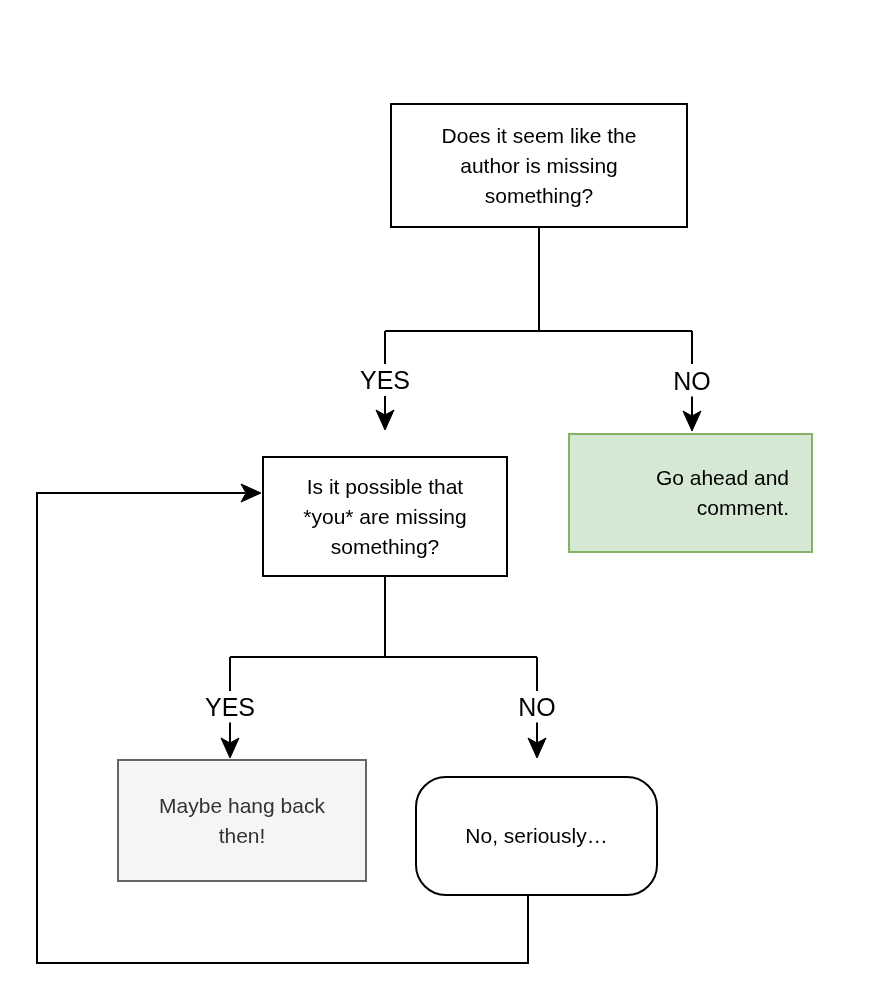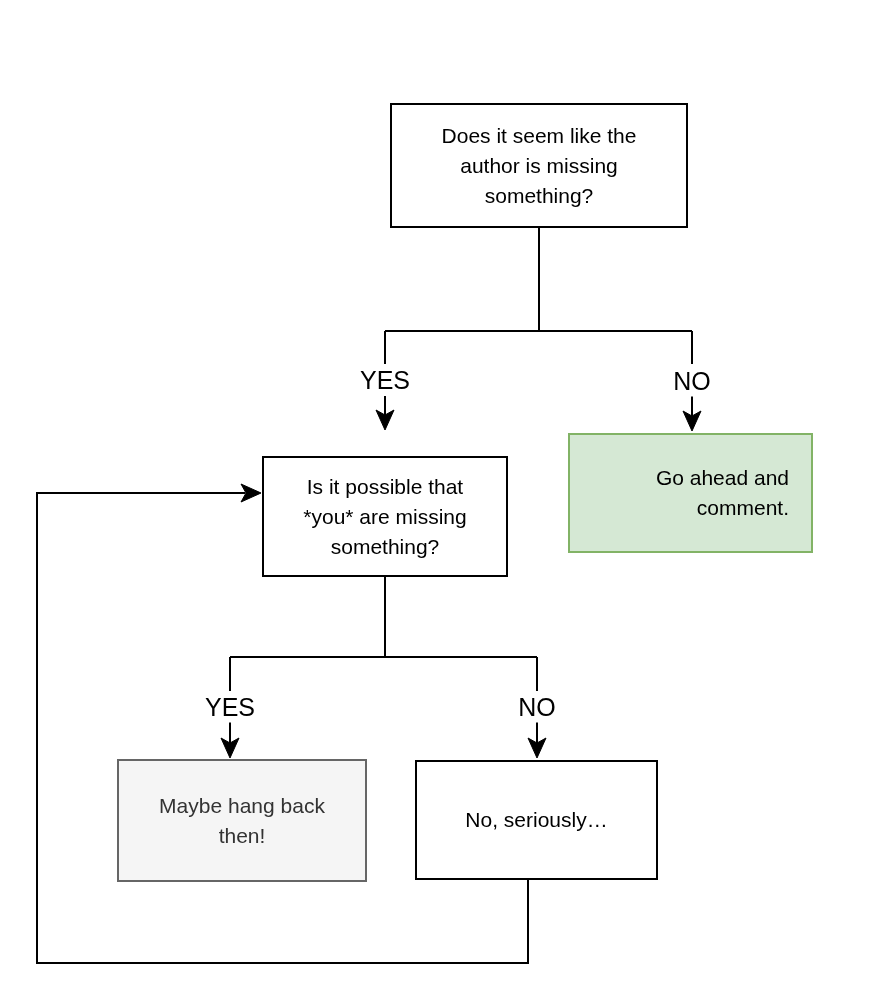--- a/index.html
+++ b/index.html
@@ -123,21 +123,21 @@
   </div>
 
   <div class="node green" style="left:568px; top:433px; width:245px; height:120px; padding:0 22px;">
     <span>Go ahead and comment.</span>
   </div>
 
   <div class="node gray" style="left:117px; top:759px; width:250px; height:123px; padding:0 24px;">
     <span>Maybe hang back then!</span>
   </div>
 
-  <div class="node" style="left:415px; top:760px; width:243px; height:120px; padding:0 10px;">
+  <div class="node" style="left:415px; top:776px; width:243px; height:120px; padding:0 10px;border-radius:31px;">
     <span>No, seriously…</span>
   </div>
 
   <span class="edge-label" style="left:385px; top:380px;">YES</span>
   <span class="edge-label" style="left:692px; top:381px;">NO</span>
   <span class="edge-label" style="left:230px; top:707px;">YES</span>
   <span class="edge-label" style="left:537px; top:707px;">NO</span>
 
 </div>
 

